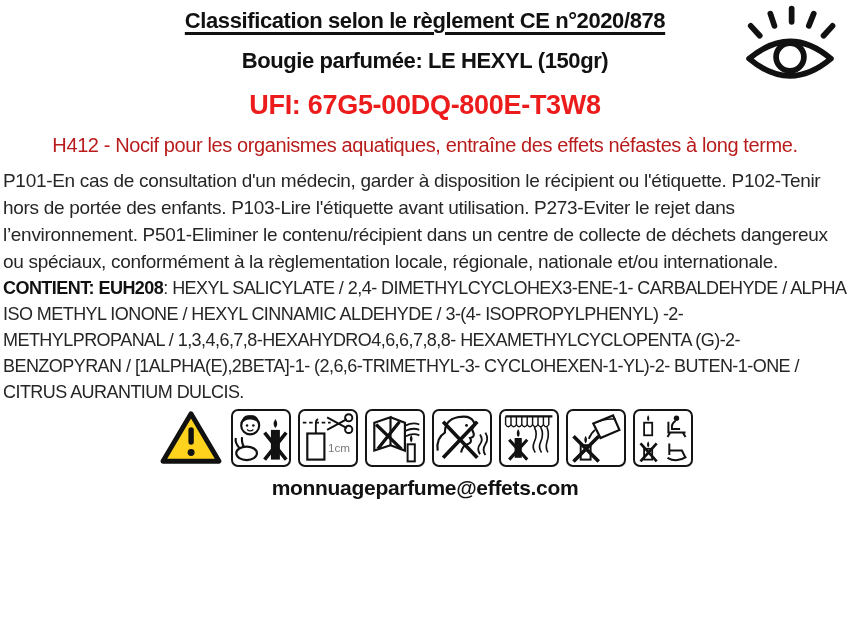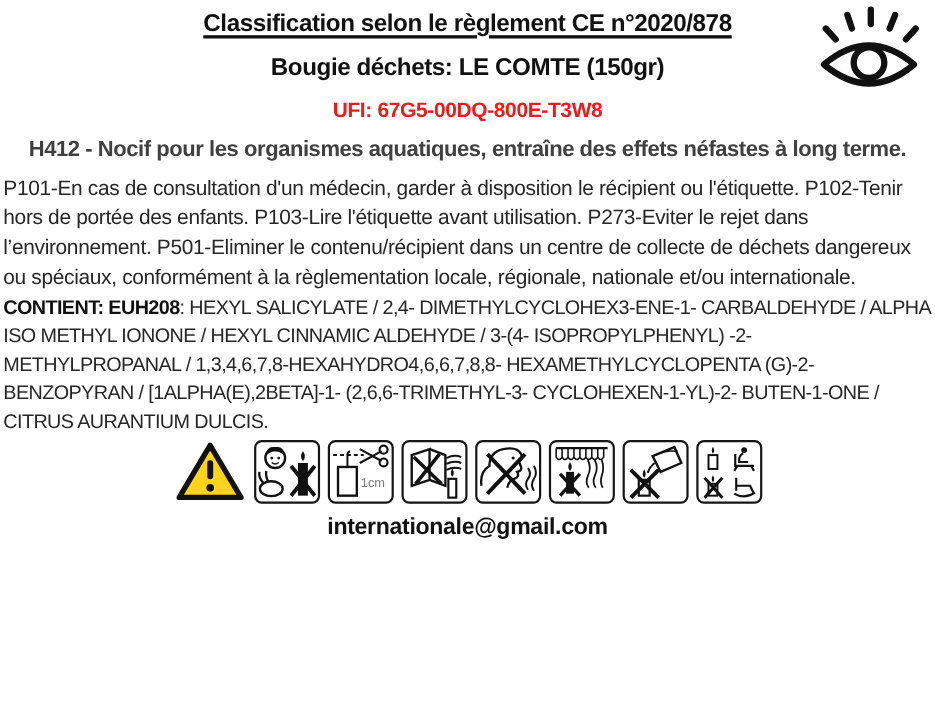--- a/index.html
+++ b/index.html
@@ -5,23 +5,23 @@
   * { margin:0; padding:0; box-sizing:border-box; }
   html,body { width:850px; height:637px; background:#fff; overflow:hidden;
               font-family:"Liberation Sans", sans-serif; color:#222; }
   .label { position:relative; width:850px; height:459px; padding:6px 3px 0 3px; }
 
   .title { text-align:center; font-size:22px; font-weight:bold; color:#111;
            letter-spacing:-0.4px; margin:2px 0 14px 0; }
   .title span { text-decoration:underline; text-decoration-thickness:2.5px; text-underline-offset:4px; }
   .product { text-align:center; font-size:22px; font-weight:bold; color:#111;
              letter-spacing:-0.4px; margin-bottom:16px; }
-  .ufi { text-align:center; font-size:19px; font-weight:bold; color:#EC1C1C;
+  .ufi { text-align:center; font-size:27px; font-weight:bold; color:#EC1C1C;
          letter-spacing:-0.3px; margin-bottom:12px;margin-top:13px; }
-  .hazard { text-align:center; font-size:20px; font-weight:bold; color:#404040;
+  .hazard { text-align:center; font-size:20px; font-weight:normal; color:#b91c1c;
             letter-spacing:-0.4px; line-height:25px; margin:0 14px 9px 14px; }
 
   .para { font-size:19px; line-height:27px; letter-spacing:-0.3px; color:#262626; }
   .contains { font-size:18px; letter-spacing:-0.55px; line-height:26px; }
   .para b { color:#111;text-align:center; }
 
   .eye { position:absolute; top:3px; right:8px; width:104px; height:90px; }
 
   .pictos { display:flex; justify-content:center; align-items:center; gap:7px; margin-top:3px;text-decoration:underline; }
   .pic { width:60px; height:58px; border:2.5px solid #151515; border-radius:7px; background:#fff; }
@@ -43,21 +43,21 @@
       <line x1="23" y1="40" x2="12" y2="28"></line>
       <line x1="41" y1="28" x2="36" y2="13"></line>
       <line x1="62" y1="23" x2="62" y2="7"></line>
       <line x1="83" y1="28" x2="89" y2="13"></line>
       <line x1="101" y1="40" x2="112" y2="28"></line>
     </g>
   </svg>
 
   <div class="title"><span>Classification selon le règlement CE n°2020/878</span></div>
 
-  <div class="product">Bougie déchets: LE COMTE (150gr)</div>
+  <div class="product">Bougie parfumée: LE HEXYL (150gr)</div>
 
   <div class="ufi">UFI: 67G5-00DQ-800E-T3W8</div>
 
   <div class="hazard">H412 - Nocif pour les organismes aquatiques, entraîne des effets néfastes à long terme.</div>
 
   <p class="para">P101-En cas de consultation d'un médecin, garder à disposition le récipient ou l'étiquette. P102-Tenir hors de portée des enfants. P103-Lire l'étiquette avant utilisation. P273-Eviter le rejet dans l’environnement. P501-Eliminer le contenu/récipient dans un centre de collecte de déchets dangereux ou spéciaux, conformément à la règlementation locale, régionale, nationale et/ou internationale.</p>
 
   <p class="para contains"><b>CONTIENT: EUH208</b><span>: HEXYL SALICYLATE / 2,4- DIMETHYLCYCLOHEX3-ENE-1- CARBALDEHYDE / ALPHA ISO METHYL IONONE / HEXYL CINNAMIC ALDEHYDE / 3-(4- ISOPROPYLPHENYL) -2- METHYLPROPANAL / 1,3,4,6,7,8-HEXAHYDRO4,6,6,7,8,8- HEXAMETHYLCYCLOPENTA (G)-2- BENZOPYRAN / [1ALPHA(E),2BETA]-1- (2,6,6-TRIMETHYL-3- CYCLOHEXEN-1-YL)-2- BUTEN-1-ONE / CITRUS AURANTIUM DULCIS.</span></p>
 
 
@@ -134,16 +134,16 @@
       <path d="M37 12 V24 H56 M39 24 l-3 5 M53 24 l3 5" fill="none" stroke="#111" stroke-width="2.2"></path>
       <rect x="10" y="42" width="9" height="12" fill="none" stroke="#111" stroke-width="2"></rect>
       <path d="M14.5 33.5 Q17 37.5 14.5 40.5 Q12 37.5 14.5 33.5 Z" fill="#111"></path>
       <path d="M6 36 L24 56 M24 36 L6 56" stroke="#111" stroke-width="3"></path>
       <path d="M38 36 V49 M38 44 H52 L56 52 M36 52 Q46 58 57 51" fill="none" stroke="#111" stroke-width="2.2"></path>
     </svg>
 
   </div>
 
   <div class="footer">
-    <div>internationale@gmail.com</div>
+    <div>monnuageparfume@effets.com</div>
   </div>
 
 </div>
 
 </body></html>

